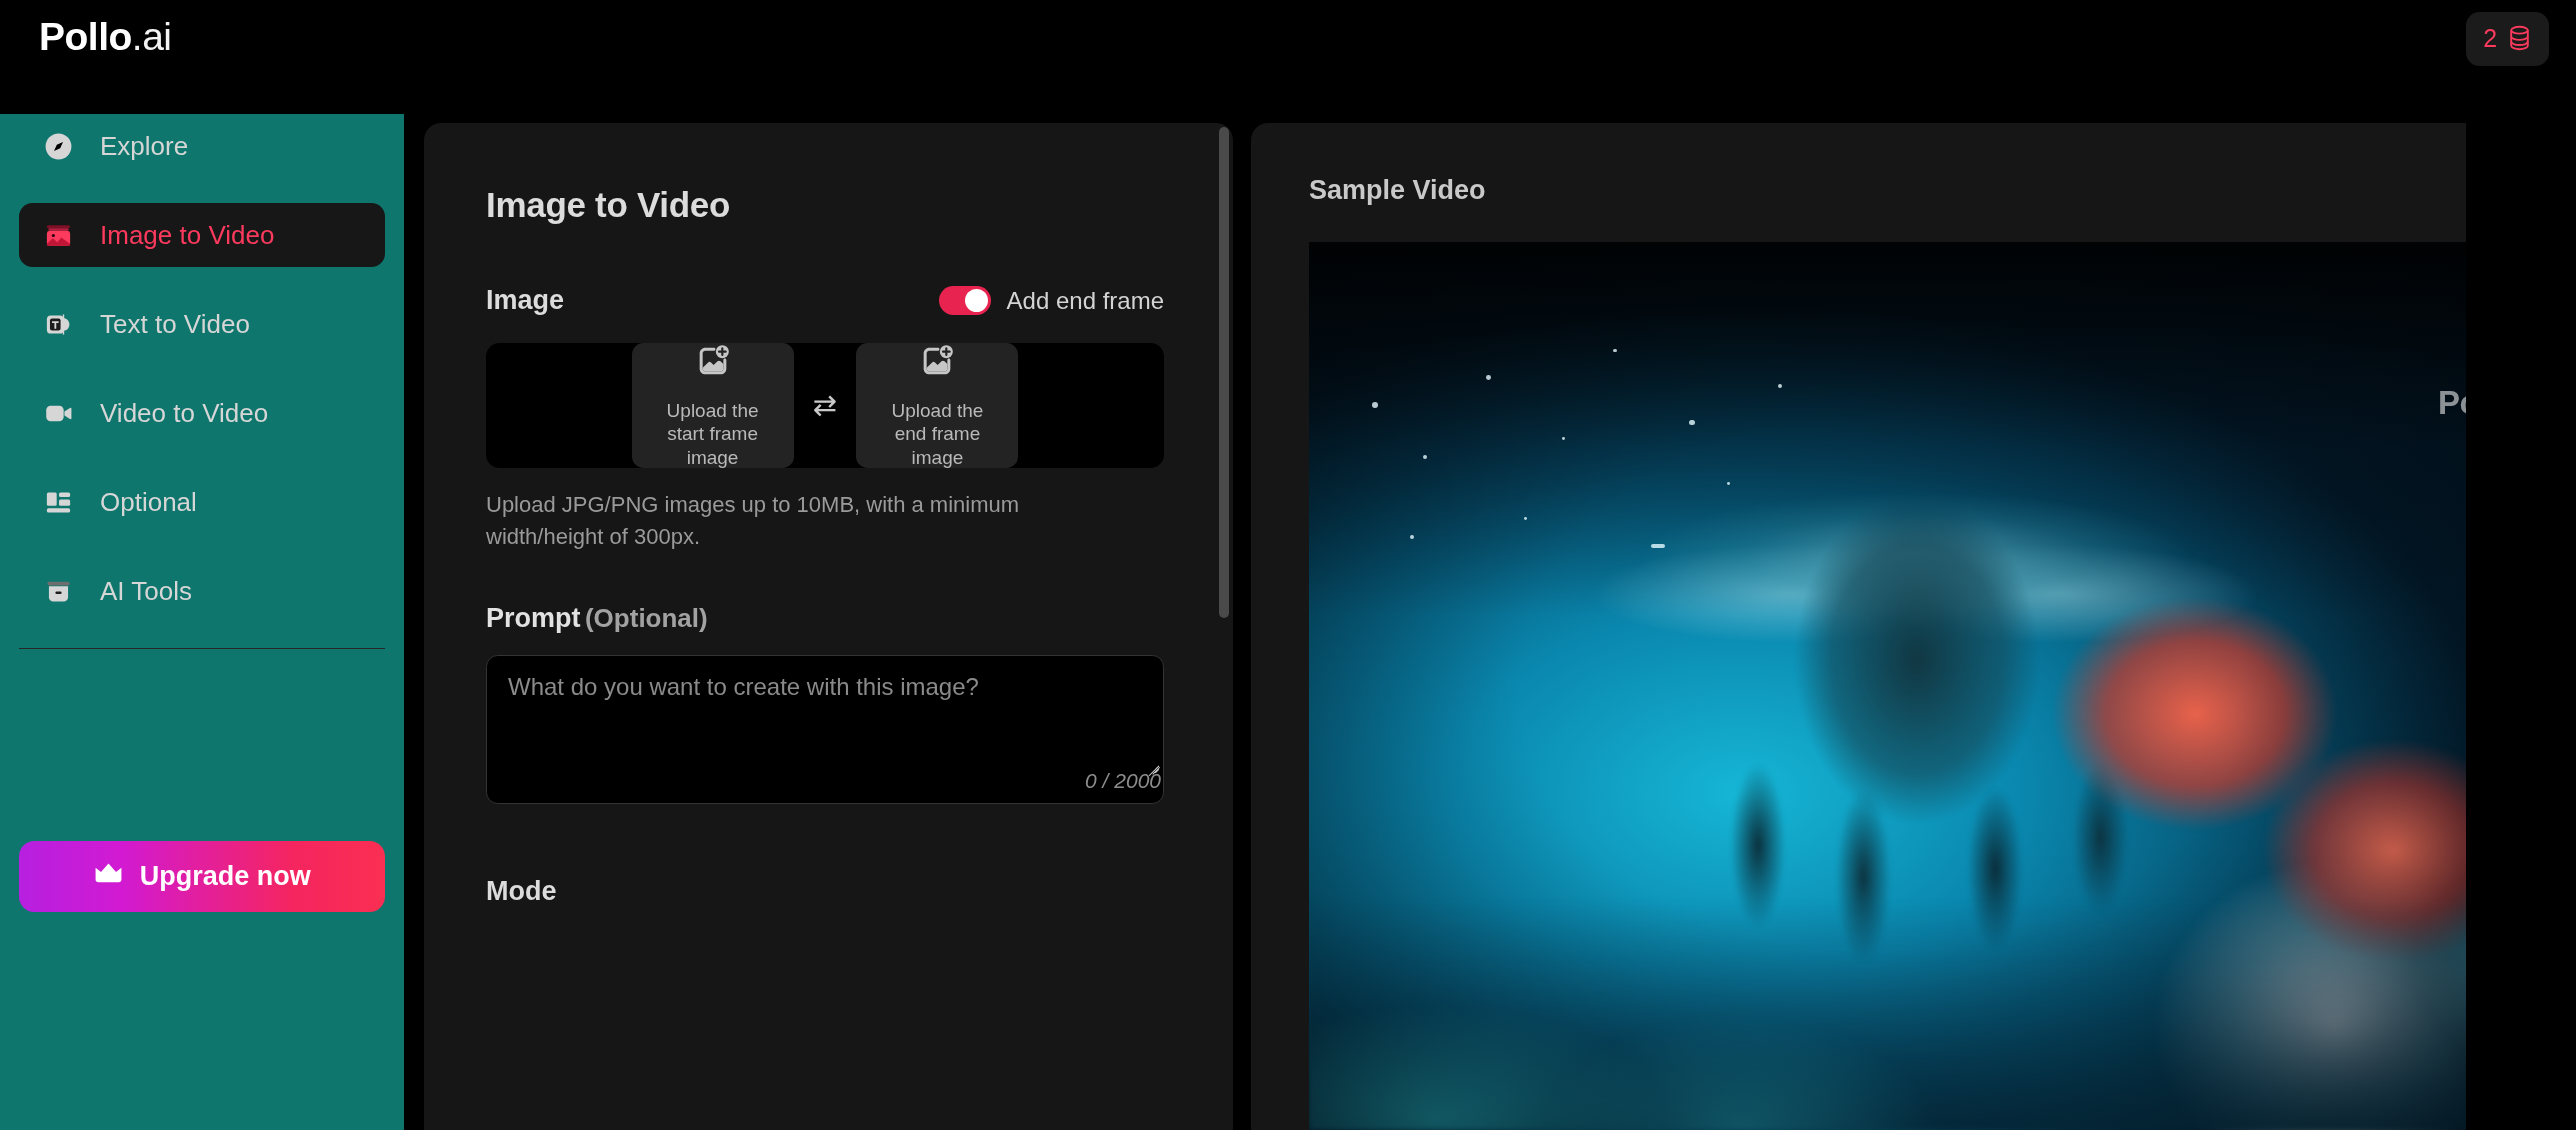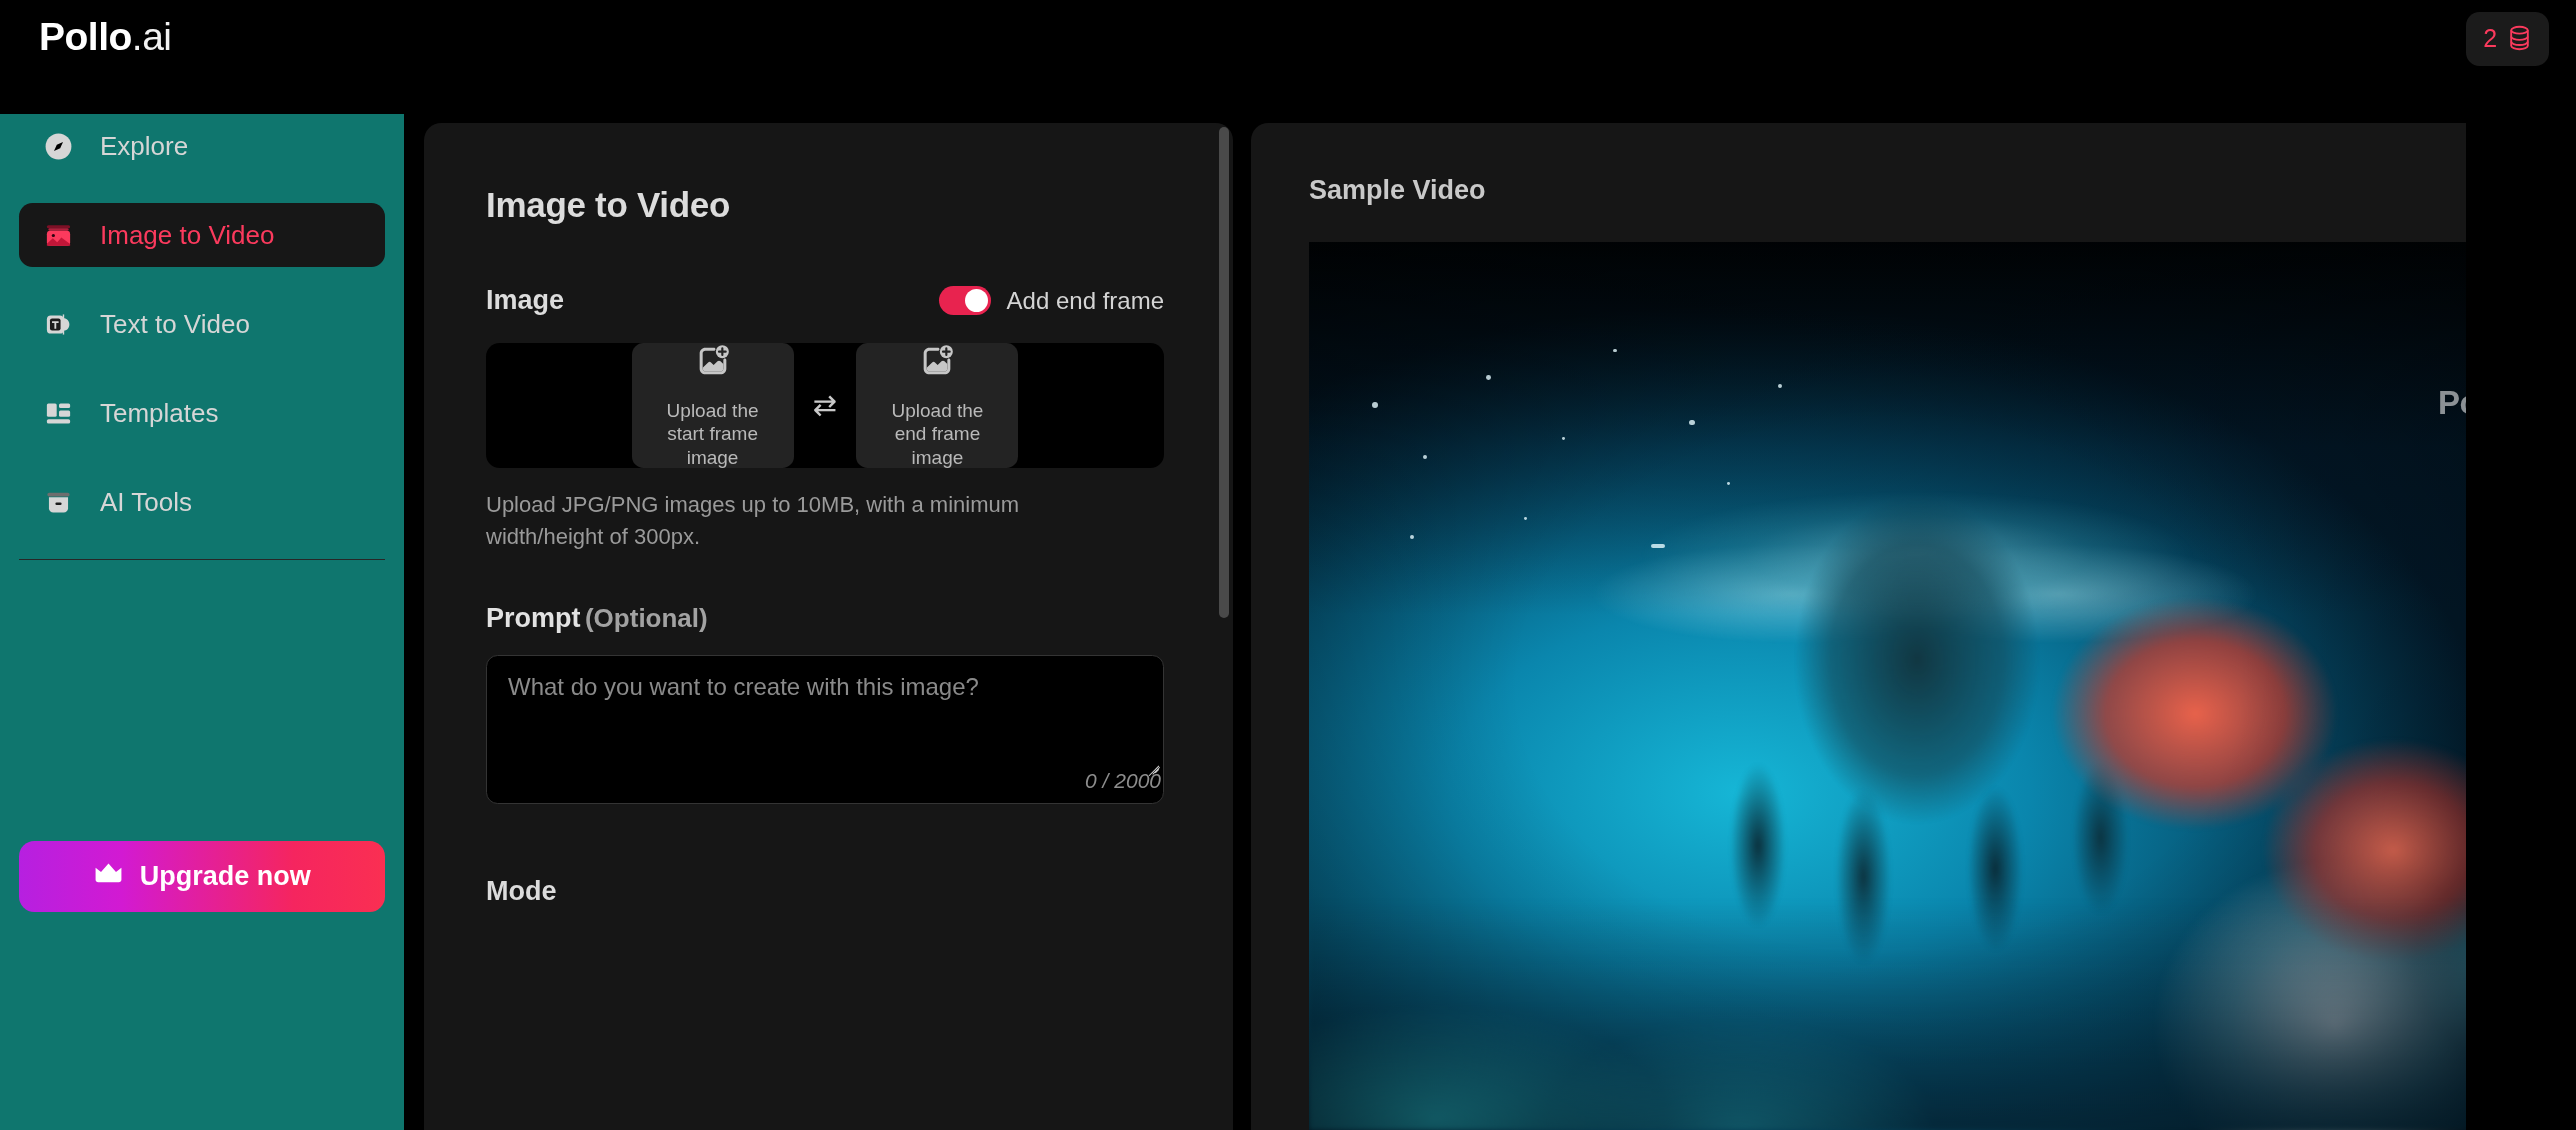--- a/index.html
+++ b/index.html
@@ -304,31 +304,40 @@
         <rect x="3" y="5" width="13" height="14" rx="3" fill="#d6d6d6"></rect>
         <path d="M16 7.2c2.4 0 4.4 2.1 4.4 4.8S18.4 16.8 16 16.8z" fill="#d6d6d6"></path>
         <rect x="5.4" y="7.3" width="8.2" height="9.4" rx="1.6" fill="#1c1c1c"></rect>
         <path d="M7 9.4h5.1v1.35h-1.83v4.6H8.83v-4.6H7z" fill="#d6d6d6"></path>
         <rect x="15.3" y="4.2" width="1.1" height="15.6" fill="#d6d6d6"></rect>
       </svg>
     </span>
     <span class="nav-label">Text to Video</span>
   </div>
 
+  <div class="nav-item">
+    <span class="ico">
+      <svg width="31" height="31" viewBox="0 0 24 24">
+        <rect x="2.5" y="6" width="13.5" height="12" rx="3.4" fill="#d6d6d6"></rect>
+        <path d="M16.6 10.4l4.3-2.7c.5-.3 1.1.06 1.1.64v7.3c0 .58-.6.94-1.1.64l-4.3-2.7z" fill="#d6d6d6"></path>
+      </svg>
+    </span>
+    <span class="nav-label">Video to Video</span>
+  </div>
 
   <div class="nav-item">
     <span class="ico">
       <svg width="31" height="31" viewBox="0 0 24 24">
         <rect x="3" y="4.2" width="7.6" height="10.4" rx="1.2" fill="#d6d6d6"></rect>
         <rect x="12.4" y="4.2" width="8.6" height="3.6" rx="1.2" fill="#d6d6d6"></rect>
         <rect x="12.4" y="9.6" width="8.6" height="5" rx="1.2" fill="#d6d6d6"></rect>
         <rect x="3" y="16.4" width="18" height="3.4" rx="1.3" fill="#d6d6d6"></rect>
       </svg>
     </span>
-    <span class="nav-label">Templates</span>
+    <span class="nav-label">Optional</span>
   </div>
 
   <div class="nav-item">
     <span class="ico">
       <svg width="31" height="31" viewBox="0 0 24 24">
         <rect x="3.4" y="4.4" width="17.2" height="3" rx="1.4" fill="#6e6e6e"></rect>
         <path d="M4.6 8h14.8v8.4c0 1.9-1.5 3.4-3.4 3.4H8c-1.9 0-3.4-1.5-3.4-3.4z" fill="#d6d6d6"></path>
         <rect x="9.6" y="12" width="4.8" height="1.9" rx=".95" fill="#1c1c1c"></rect>
       </svg>
     </span>

